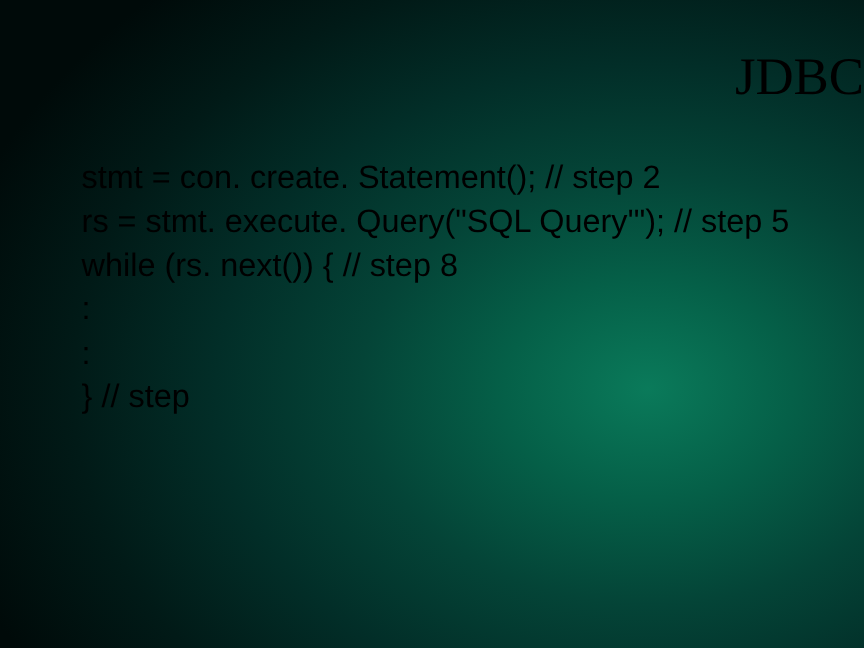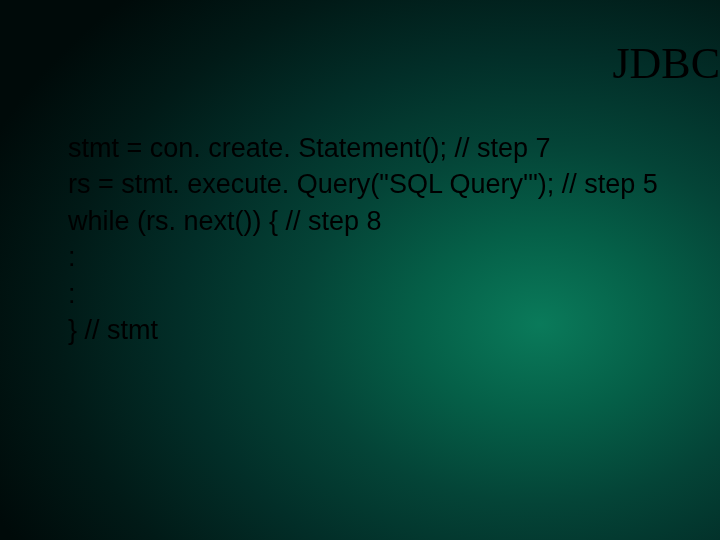--- a/index.html
+++ b/index.html
@@ -51,20 +51,20 @@
     text-indent: 0;
     padding-left: 0;
   }
 </style>
 </head>
 <body>
 
 <div class="slide">
   <div class="title">JDBC</div>
   <div class="body">
-    <p class="line">stmt = con. create. Statement();  // step 7</p>
+    <p class="line">stmt = con. create. Statement();  // step 2</p>
     <p class="line">rs = stmt. execute. Query("SQL Query'"); // step 5</p>
     <p class="line">while (rs. next()) {  // step 8</p>
     <p class="line noindent">:</p>
     <p class="line noindent">:</p>
-    <p class="line noindent">} // stmt</p>
+    <p class="line noindent">} // step</p>
   </div>
 </div>
 
 </body></html>

